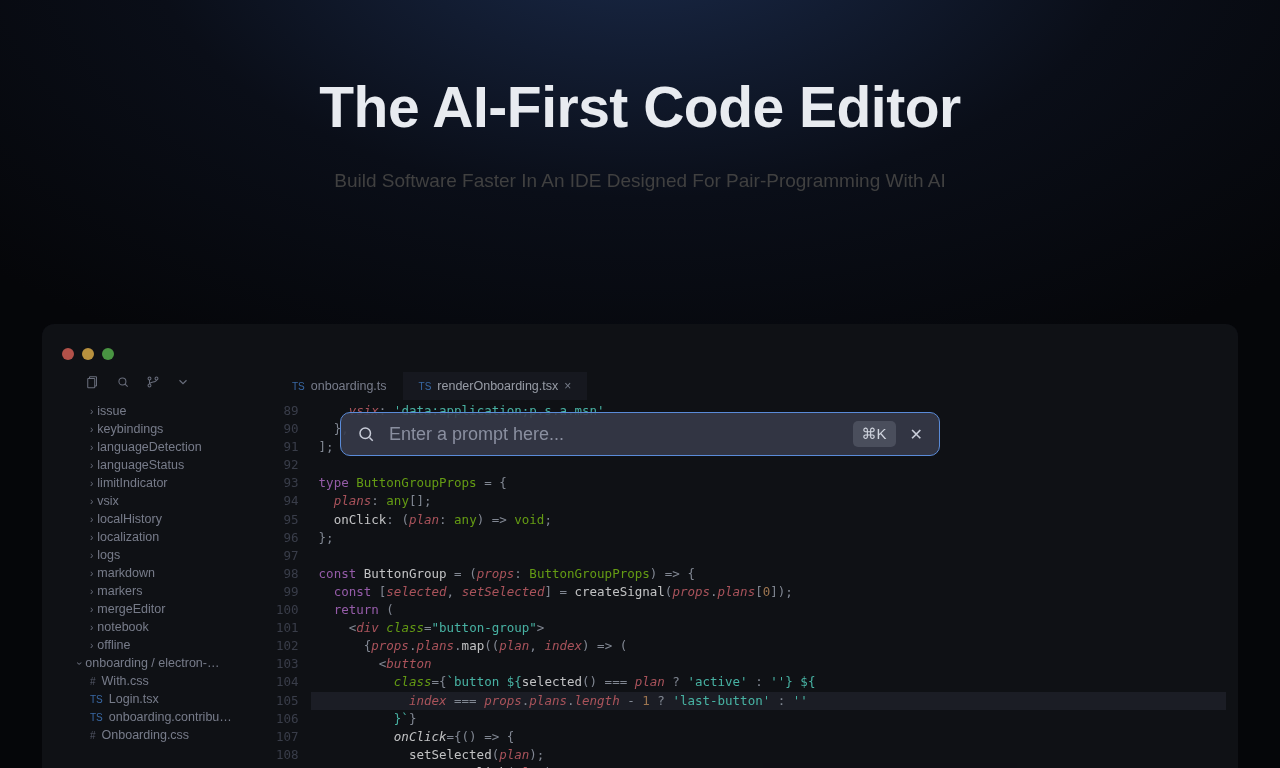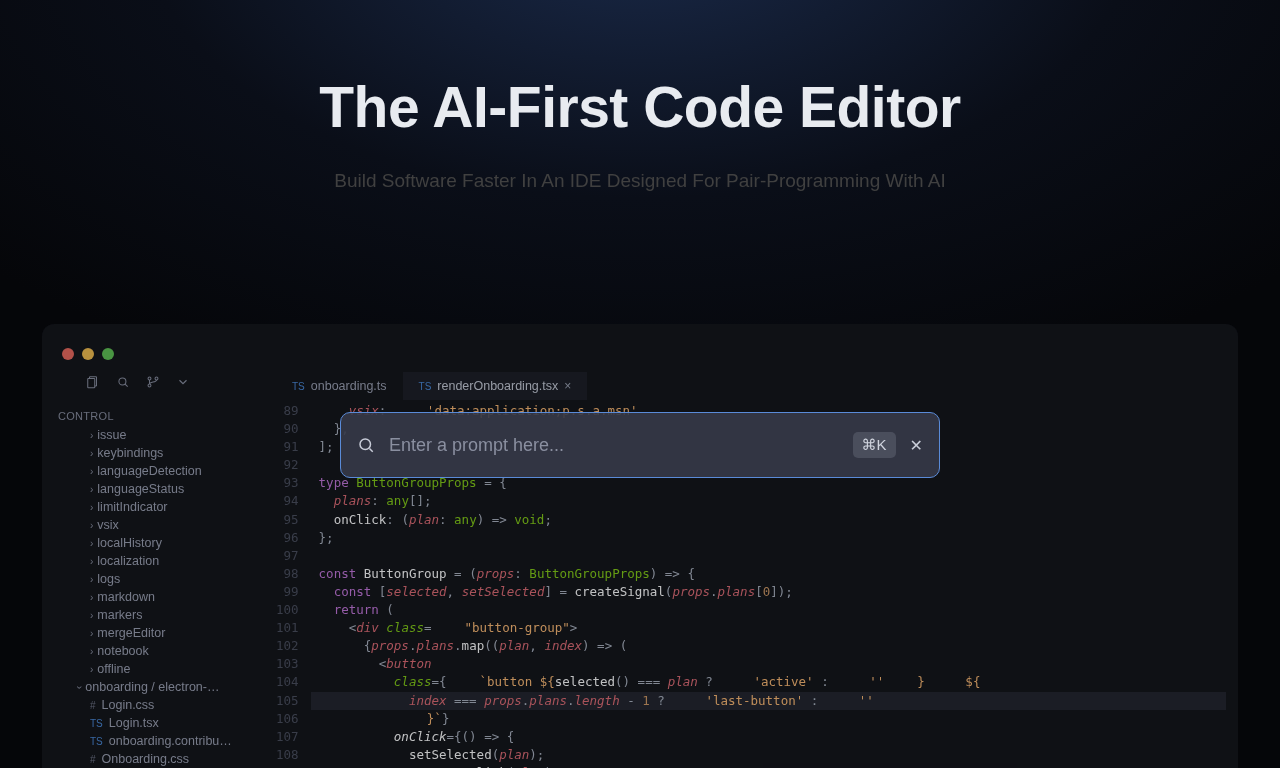--- a/index.html
+++ b/index.html
@@ -66,26 +66,26 @@
     display:flex;
     justify-content:center;
   }
   .gutter{ text-align:right; color:#4b4f5e; padding-right:12px; user-select:none;}
   .gutter div{ height:18.1px;}
   .code{ flex:1; white-space:pre; color:#b8bcc8;}
   .code div{ height:18.1px; padding-left:8px;}
   .code .hl{ background:#23252e;}
   
   .kw{color:#c678dd;} .id{color:#e06c75;font-style:italic;} .fn{color:#ffffff;}
-  .ty{color:#84cc16;} .str{color:#fdba74;margin-left:33px;} .num{color:#d19a66;} .pu{color:#abb2bf;}
+  .ty{color:#84cc16;} .str{color:#5eead4;} .num{color:#d19a66;} .pu{color:#abb2bf;}
   .it{font-style:italic;}
 
   
   .prompt-bar{
-    position:absolute; left:340px; top:412px; width:600px; height:66px;
+    position:absolute; left:340px; top:412px; width:600px; height:44px;
     background:rgba(54,58,72,0.9);
     border:1.5px solid #5a8bd8;
     border-radius:10px;
     display:flex; align-items:center; padding:0 16px; gap:14px;
     z-index:5;
   }
   .prompt-bar input{
     flex:1; background:transparent; border:none; outline:none;
     color:#d0d4de; font-size:18px;
   }
@@ -135,21 +135,20 @@
       <span><svg width="14" height="14" viewBox="0 0 24 24" fill="none" stroke="currentColor" stroke-width="1.8">
             <circle cx="6" cy="6" r="2.5"></circle>
             <circle cx="6" cy="18" r="2.5"></circle>
             <circle cx="18" cy="6" r="2.5"></circle>
             <path d="M6 8.5v7M18 8.5c0 5-12 2-12 7"></path>
           </svg></span>
       <span><svg width="14" height="14" viewBox="0 0 24 24" fill="none" stroke="currentColor" stroke-width="2">
             <polyline points="6 9 12 15 18 9"></polyline>
           </svg></span>
     </div>
-    <div class="sb-title">CONTROL</div>
     <div id="tree">
         <div class="tree-item">
           <span class="chev ">›</span>
           <span>issue</span>
         </div>
         <div class="tree-item">
           <span class="chev ">›</span>
           <span>keybindings</span>
         </div>
         <div class="tree-item">
@@ -199,21 +198,21 @@
         <div class="tree-item">
           <span class="chev ">›</span>
           <span>offline</span>
         </div>
         <div class="tree-item exp">
           <span class="chev down">›</span>
           <span>onboarding / electron-…</span>
         </div>
         <div class="tree-item">
           <span class="ftype hash">#</span>
-          <span>Login.css</span>
+          <span>With.css</span>
         </div>
         <div class="tree-item">
           <span class="ftype" style="color:#4a88d6">TS</span>
           <span>Login.tsx</span>
         </div>
         <div class="tree-item">
           <span class="ftype" style="color:#4a88d6">TS</span>
           <span>onboarding.contribu…</span>
         </div>
         <div class="tree-item">

